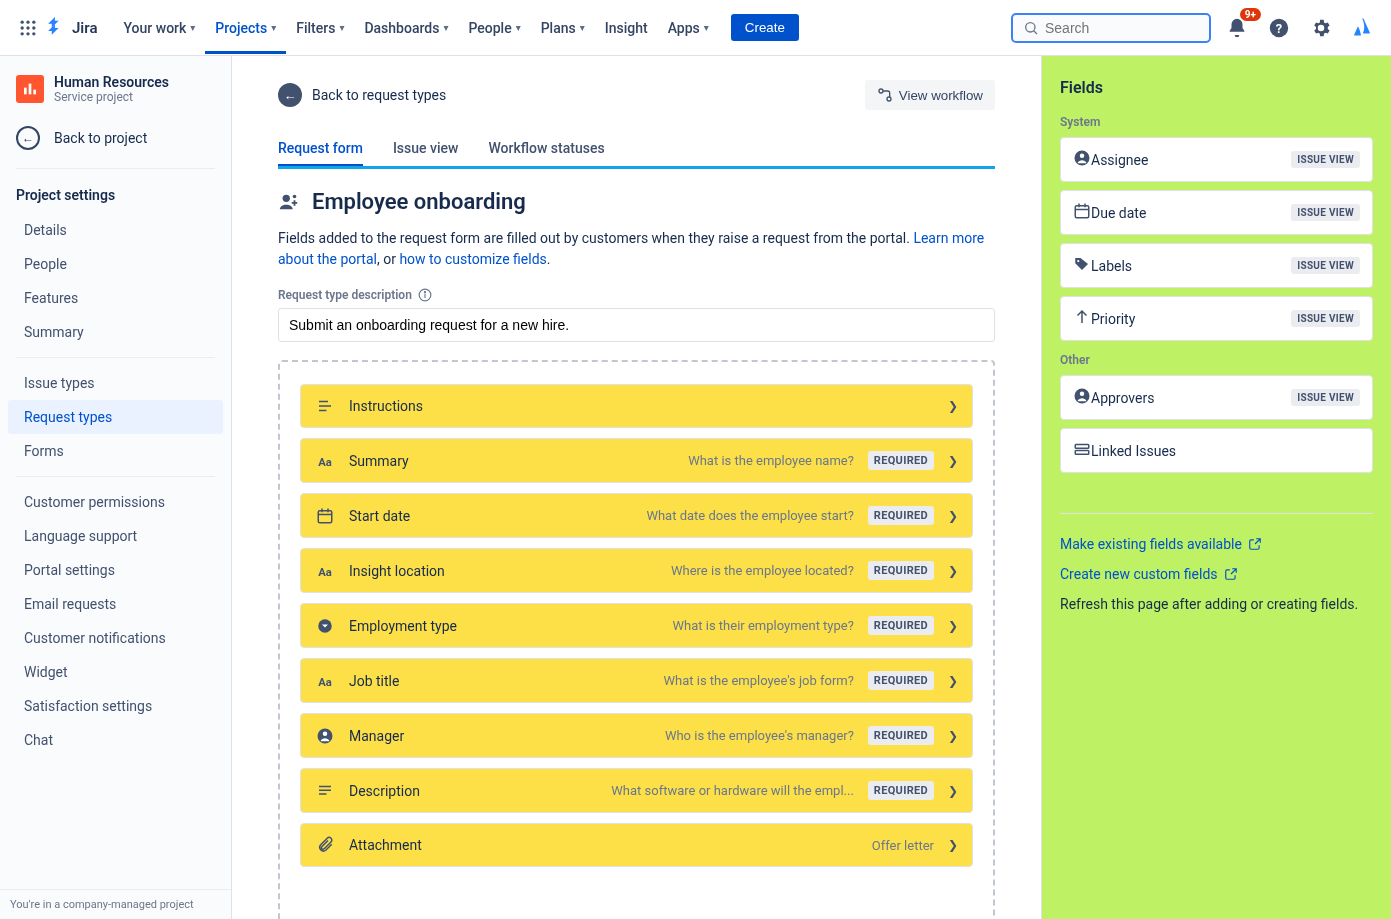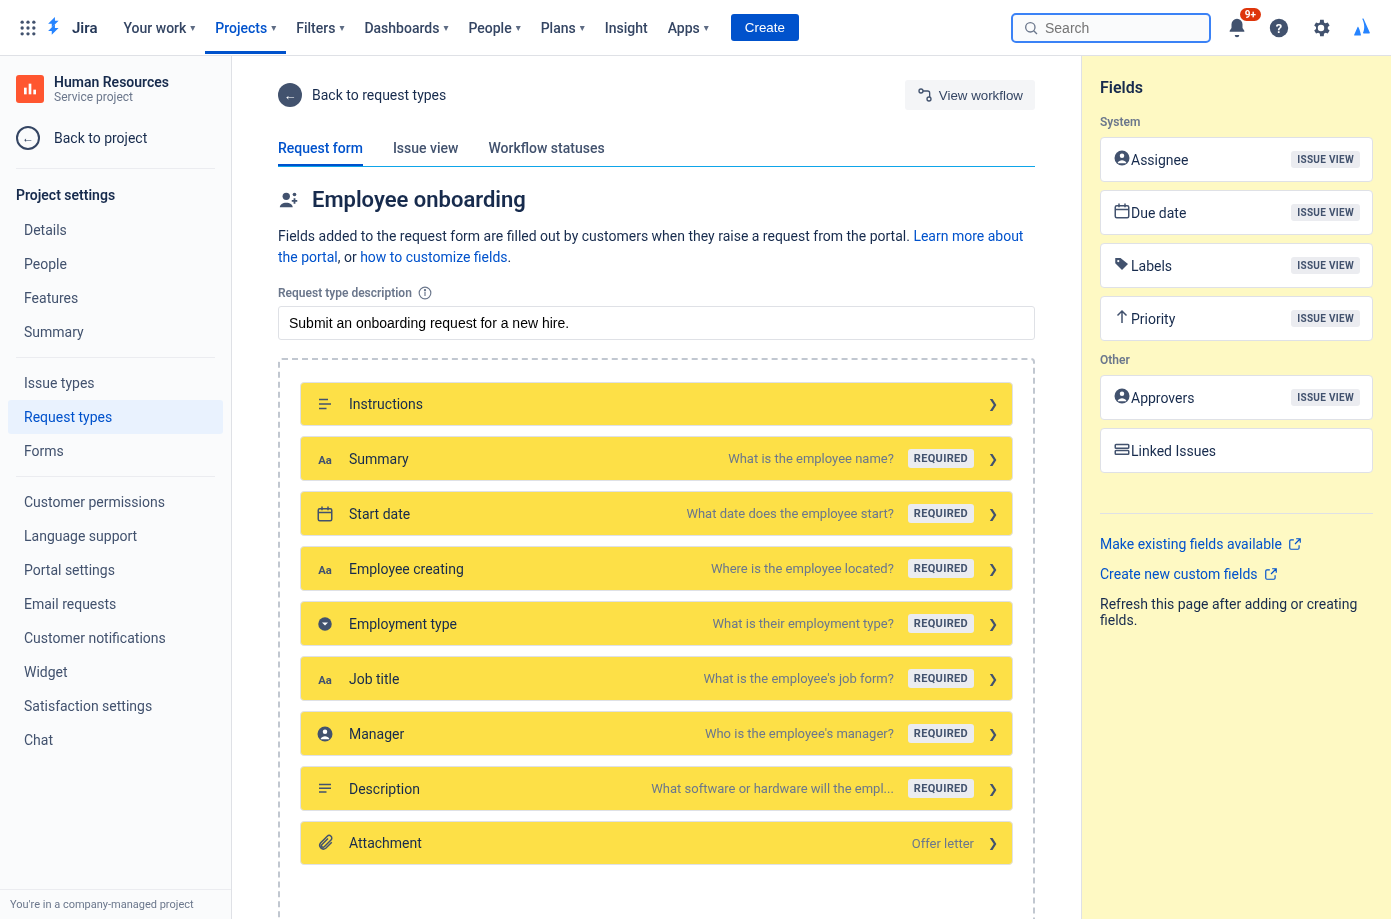--- a/index.html
+++ b/index.html
@@ -32,37 +32,37 @@
 .side-section-title { font-weight: 600; font-size: 14px; padding: 10px 16px; }
 .side-item { padding: 9px 16px; cursor: pointer; color: #42526E; font-size: 14px; border-radius: 3px; margin: 0 8px; }
 .side-item.active { background: #e9f2fe; color: #0052CC; }
 .side-footer { margin-top: auto; border-top: 1px solid #ebecf0; font-size: 11px; color: #6B778C; padding: 8px 10px; }
 .content { flex: 1; display: flex; overflow: hidden; }
 .center { flex: 1; padding: 24px 46px; overflow-y: auto; position:relative;}
 .center-header { display: flex; align-items: center; justify-content: space-between;}
 .back-request { display: flex; align-items: center; gap: 10px; cursor: pointer; color: #172B4D; }
 .back-request .circle { width: 24px; height: 24px; border-radius: 50%; background: #42526E; color: #fff; display: flex; align-items: center; justify-content: center; font-size: 13px; }
 .view-workflow { border: none; background: #f4f5f7; padding: 7px 12px; border-radius: 3px; cursor: pointer; display: flex; align-items: center; gap: 6px; font-weight: 500; color: #344563;}
-.tabs { display: flex; gap: 30px; border-bottom: 1px solid #0ea5e9; margin-top: 22px; }
+.tabs { display: flex; gap: 30px; border-bottom: 3px solid #0ea5e9; margin-top: 22px; }
 .tab { padding: 8px 0; cursor: pointer; color: #42526E; font-weight: 500; }
 .tab.active { color: #0052CC; border-bottom: 2px solid #0052CC; }
 .page-title-row { display: flex; align-items: center; gap: 12px; margin-top: 20px; }
 .page-title { font-size: 22px; font-weight: 600; }
 .help-text { margin-top: 14px; color: #172B4D; font-size: 14px; line-height: 1.5;}
 .help-text a { color: #0052CC; text-decoration: none; }
 .desc-label { font-size: 12px; font-weight: 600; color: #6B778C; margin-top: 18px; display: flex; align-items: center; gap: 6px;}
 .desc-input { width: 100%; border: 1px solid #dfe1e6; border-radius: 3px; padding: 8px 10px; margin-top: 6px; font-size: 14px;}
 .dropzone { border: 2px dashed #c1c7d0; border-radius: 4px; margin-top: 18px; padding: 22px 20px 50px; }
 .field-item { background: #fde047; border: 1px solid #dfe1e6; border-radius: 4px; padding: 12px 14px; margin-bottom: 10px; display: flex; align-items: center; gap: 14px; cursor: pointer; }
 .field-icon { width: 20px; display: flex; justify-content: center; color: #42526E; }
 .field-label { font-size: 14px; color: #172B4D; }
 .field-hint { margin-left: auto; color: #6B778C; font-size: 13px; max-width: 250px; white-space: nowrap; overflow: hidden; text-overflow: ellipsis; }
 .field-badge { background: #ebecf0; color: #42526E; font-size: 11px; font-weight: 700; padding: 3px 6px; border-radius: 3px; letter-spacing: 0.3px;}
 .field-arrow { color: #42526E; font-size: 12px; }
-.right-panel { width: 310px; border-left: 1px solid #dfe1e6; background: #fef9c3; padding: 22px 18px; overflow-y: auto;}
+.right-panel { width: 350px; border-left: 1px solid #dfe1e6; background: #bef264; padding: 22px 18px; overflow-y: auto;}
 .right-title { font-size: 16px; font-weight: 600; margin-bottom: 18px;}
 .right-section { font-size: 12px; color: #6B778C; font-weight: 600; margin-bottom: 8px;}
 .right-card { background: #fff; border: 1px solid #dfe1e6; border-radius: 4px; padding: 11px 12px; margin-bottom: 8px; display: flex; align-items: center; gap: 0; cursor: grab;}
 .right-card-label { font-size: 14px; }
 .right-card-badge { margin-left: auto; background: #ebecf0; font-size: 10px; font-weight: 700; padding: 3px 6px; border-radius: 3px; color: #42526E; letter-spacing:0.3px;}
 .right-links { margin-top: 40px; border-top: 1px solid #dfe1e6; padding-top: 22px;}
 .right-link { color: #0052CC; font-size: 14px; display: flex; align-items: center; gap: 6px; margin-bottom: 14px; cursor: pointer;}
 .right-note { font-size: 14px; color: #172B4D; margin-top: 6px;}
 svg { flex-shrink: 0; }
 </style>
@@ -287,21 +287,21 @@
             <span class="field-hint">What date does the employee start?</span>
             <span class="field-badge">REQUIRED</span>
             <span class="field-arrow">❯</span>
           </div>
           <div class="field-item">
             <span class="field-icon">
               <svg width="18" height="18" viewBox="0 0 24 24" fill="#42526E">
                 <text x="3" y="18" font-size="15" font-weight="bold">Aa</text>
               </svg>
             </span>
-            <span class="field-label">Employee creating</span>
+            <span class="field-label">Insight location</span>
             <span class="field-hint">Where is the employee located?</span>
             <span class="field-badge">REQUIRED</span>
             <span class="field-arrow">❯</span>
           </div>
           <div class="field-item">
             <span class="field-icon">
               <svg width="18" height="18" viewBox="0 0 24 24" fill="#42526E">
                 <circle cx="12" cy="12" r="9"></circle>
                 <path d="M8 10l4 4 4-4" fill="#fff"></path>
               </svg>

